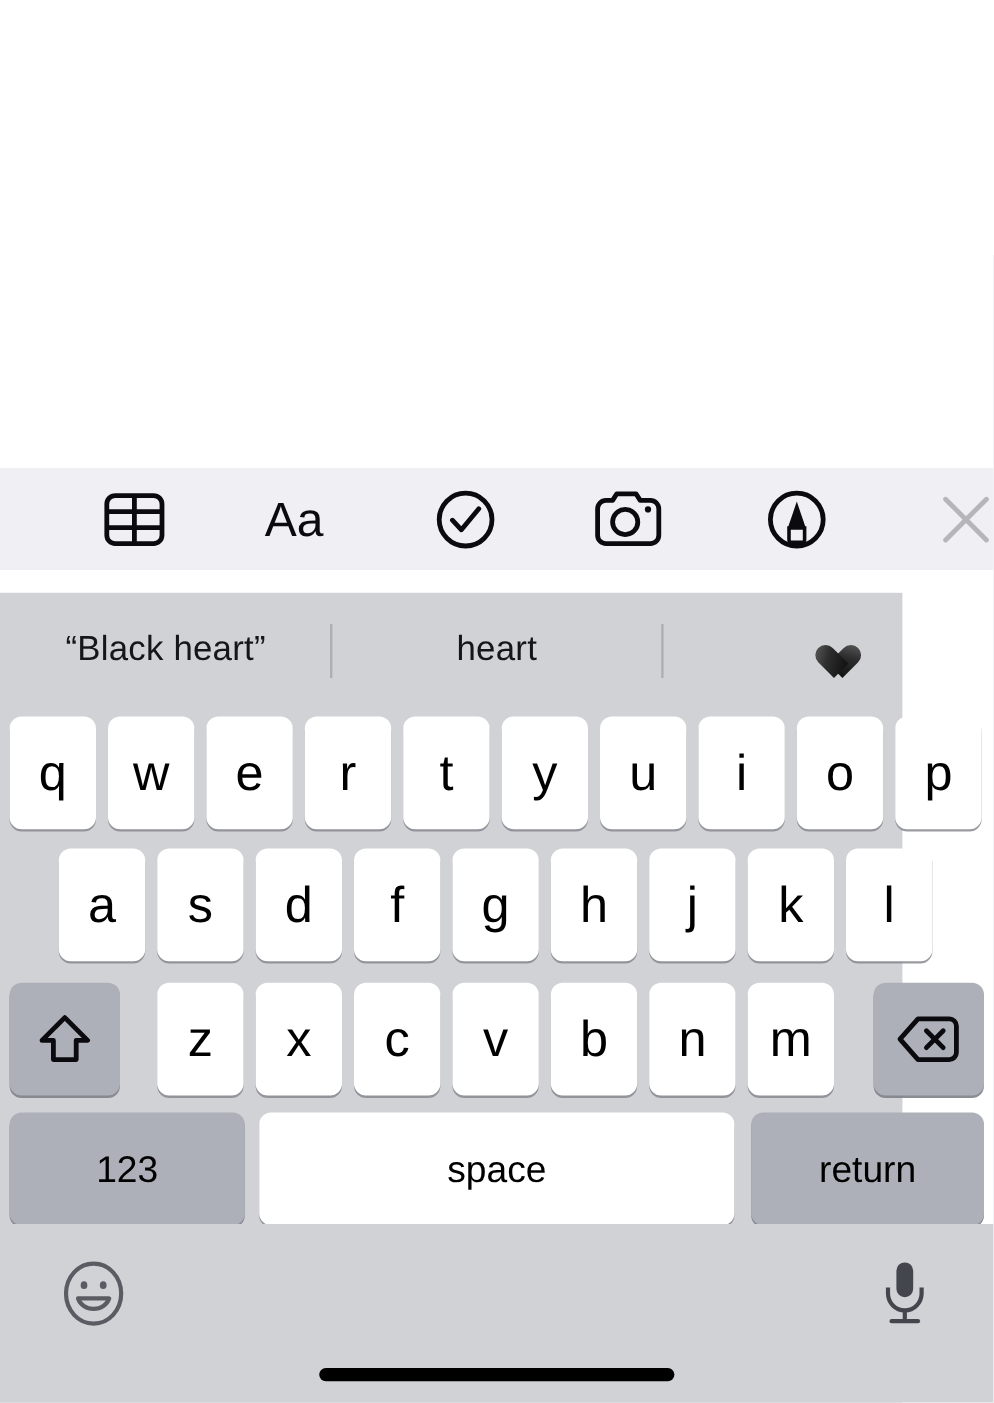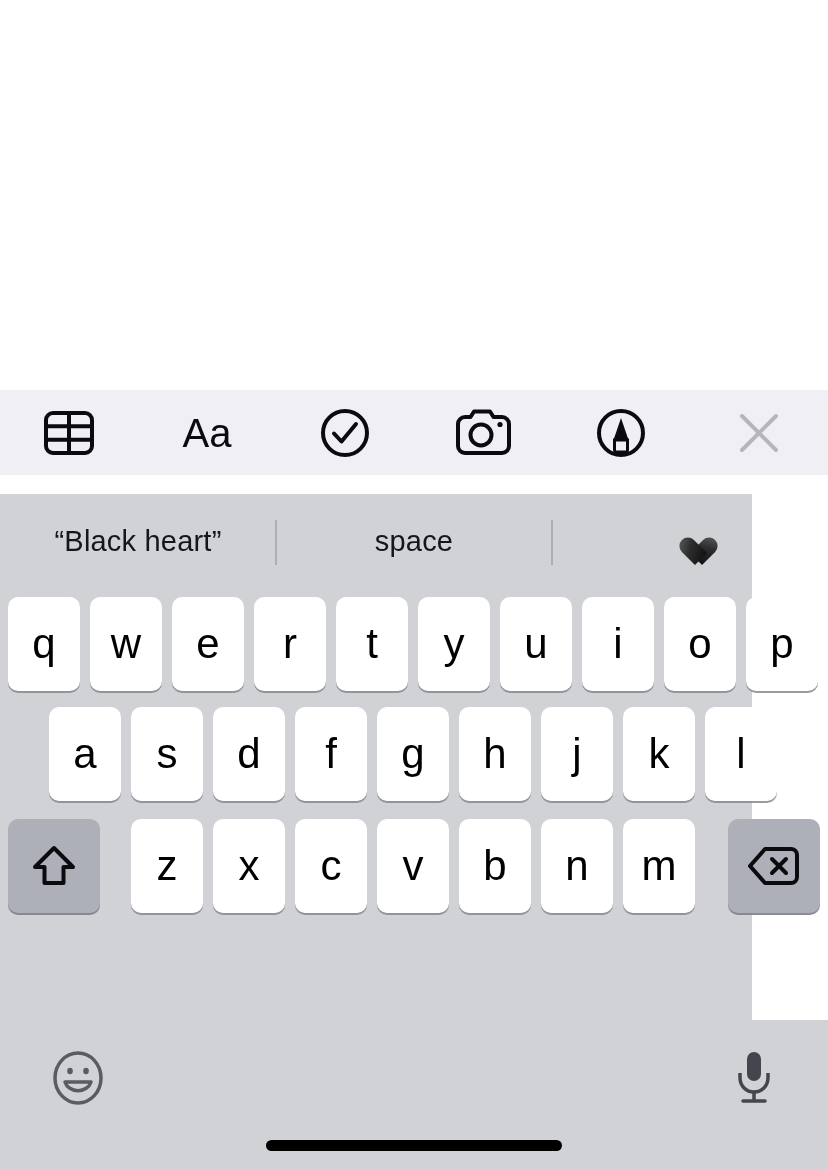--- a/index.html
+++ b/index.html
@@ -70,21 +70,21 @@
     height: 85px;
     background: #f0f0f4;
     display: flex;
     align-items: center;
   }
   .tb-btn {
     flex: 1 1 0;
     height: 85px;
     display: flex;
     align-items: center;
-    justify-content: center;
+    justify-content: flex-end;
   }
   .tb-btn svg { display: block; }
 
   
   .keyboard {
     position: absolute;
     left: 0; top: 494px;
     width: 752px;
     height: 694px;
     background: #d1d2d6;
@@ -252,21 +252,21 @@
         </svg>
       </span>
     </div>
 
   </div>
 
   <div class="keyboard">
 
     <div class="predictive">
       <div class="cand">“Black heart”</div>
-      <div class="cand">space</div>
+      <div class="cand">heart</div>
       <div class="cand emoji">
         <span class="cand-heart"></span>
       </div>
       <div class="divider d1"></div>
       <div class="divider d2"></div>
     </div>
 
     <div class="rows">
 
       <div class="krow" style="height:102px;">
@@ -313,20 +313,25 @@
           <span>
             <svg width="56" height="44" viewBox="0 0 56 44">
               <path d="M19 5 H45 a6 6 0 0 1 6 6 v22 a6 6 0 0 1 -6 6 H19 L4 22 Z" fill="none" stroke="#0b0b0f" stroke-width="4" stroke-linejoin="round"></path>
               <line x1="26" y1="15" x2="40" y2="29" stroke="#0b0b0f" stroke-width="4" stroke-linecap="round"></line>
               <line x1="40" y1="15" x2="26" y2="29" stroke="#0b0b0f" stroke-width="4" stroke-linecap="round"></line>
             </svg>
           </span>
         </div>
       </div>
 
+      <div class="krow" style="height:112px;">
+        <div class="key dark fn" style="left:8px;  top:12px; width:196px; height:94px;">123</div>
+        <div class="key fn" style="left:216px;top:12px; width:396px; height:94px;">space</div>
+        <div class="key dark fn" style="left:626px;top:12px; width:194px; height:94px;">return</div>
+      </div>
 
     </div>
   </div>
 
   <div class="bottombar">
     <div class="emoji-key">
       <span>
         <svg width="54" height="56" viewBox="0 0 54 56">
           <ellipse cx="27" cy="28" rx="23" ry="25" fill="none" stroke="#5a5c63" stroke-width="3.5"></ellipse>
           <ellipse cx="19" cy="21" rx="2.8" ry="3.2" fill="#5a5c63"></ellipse>

